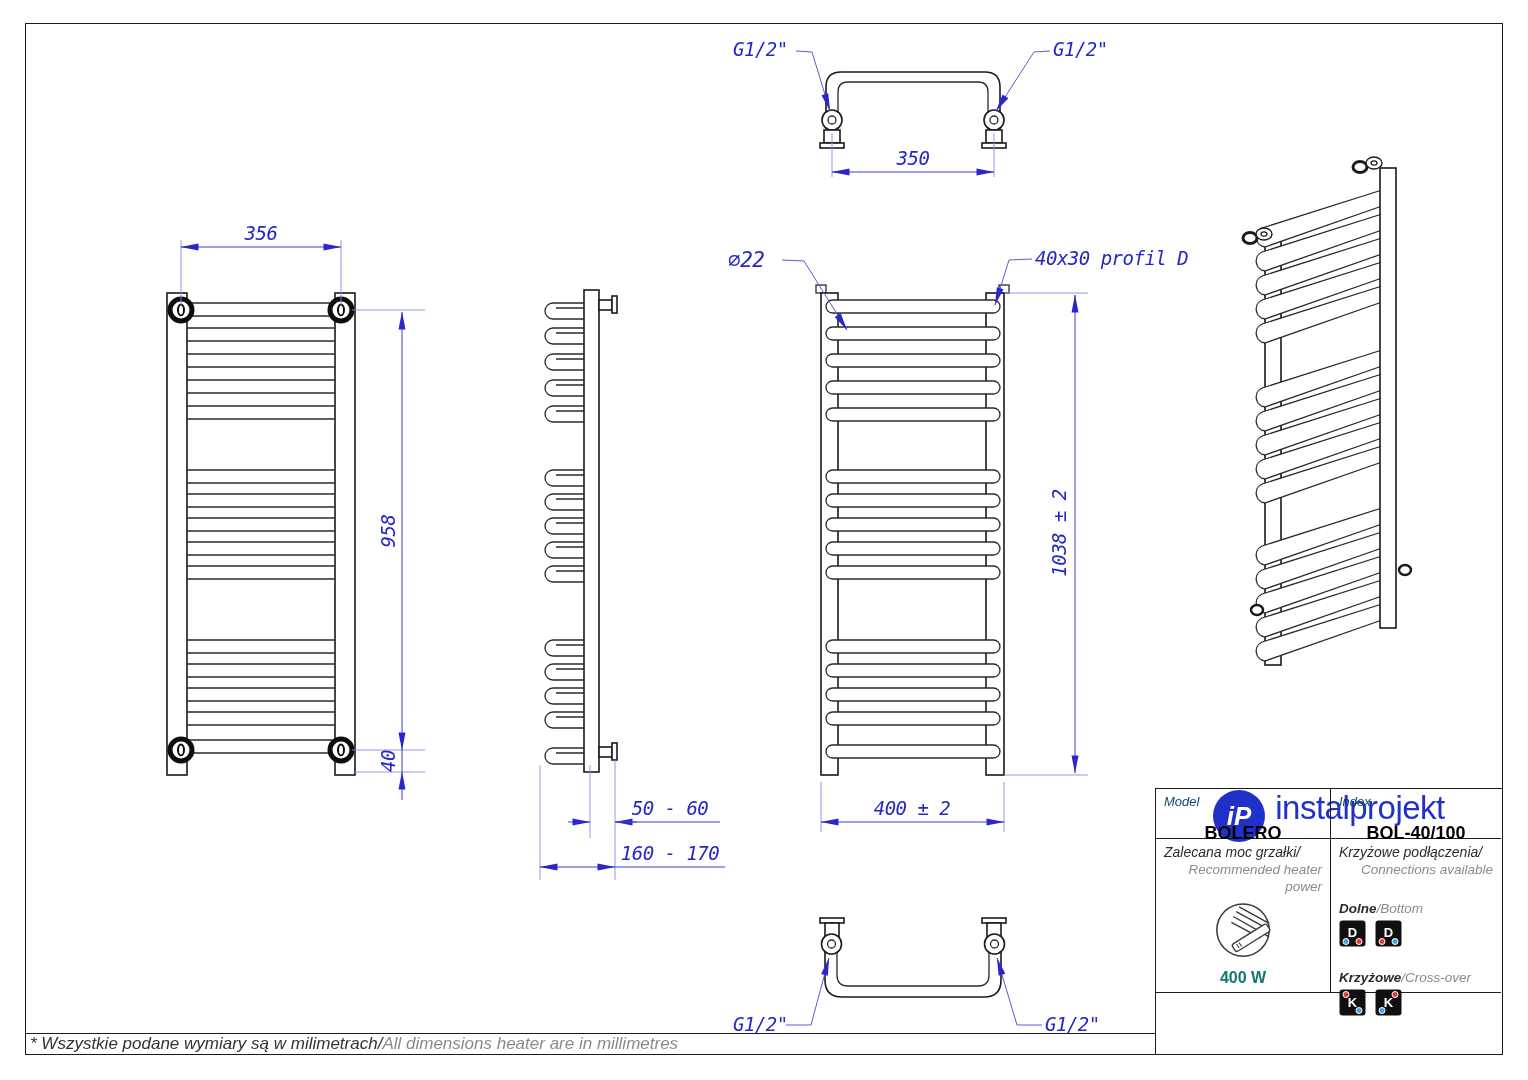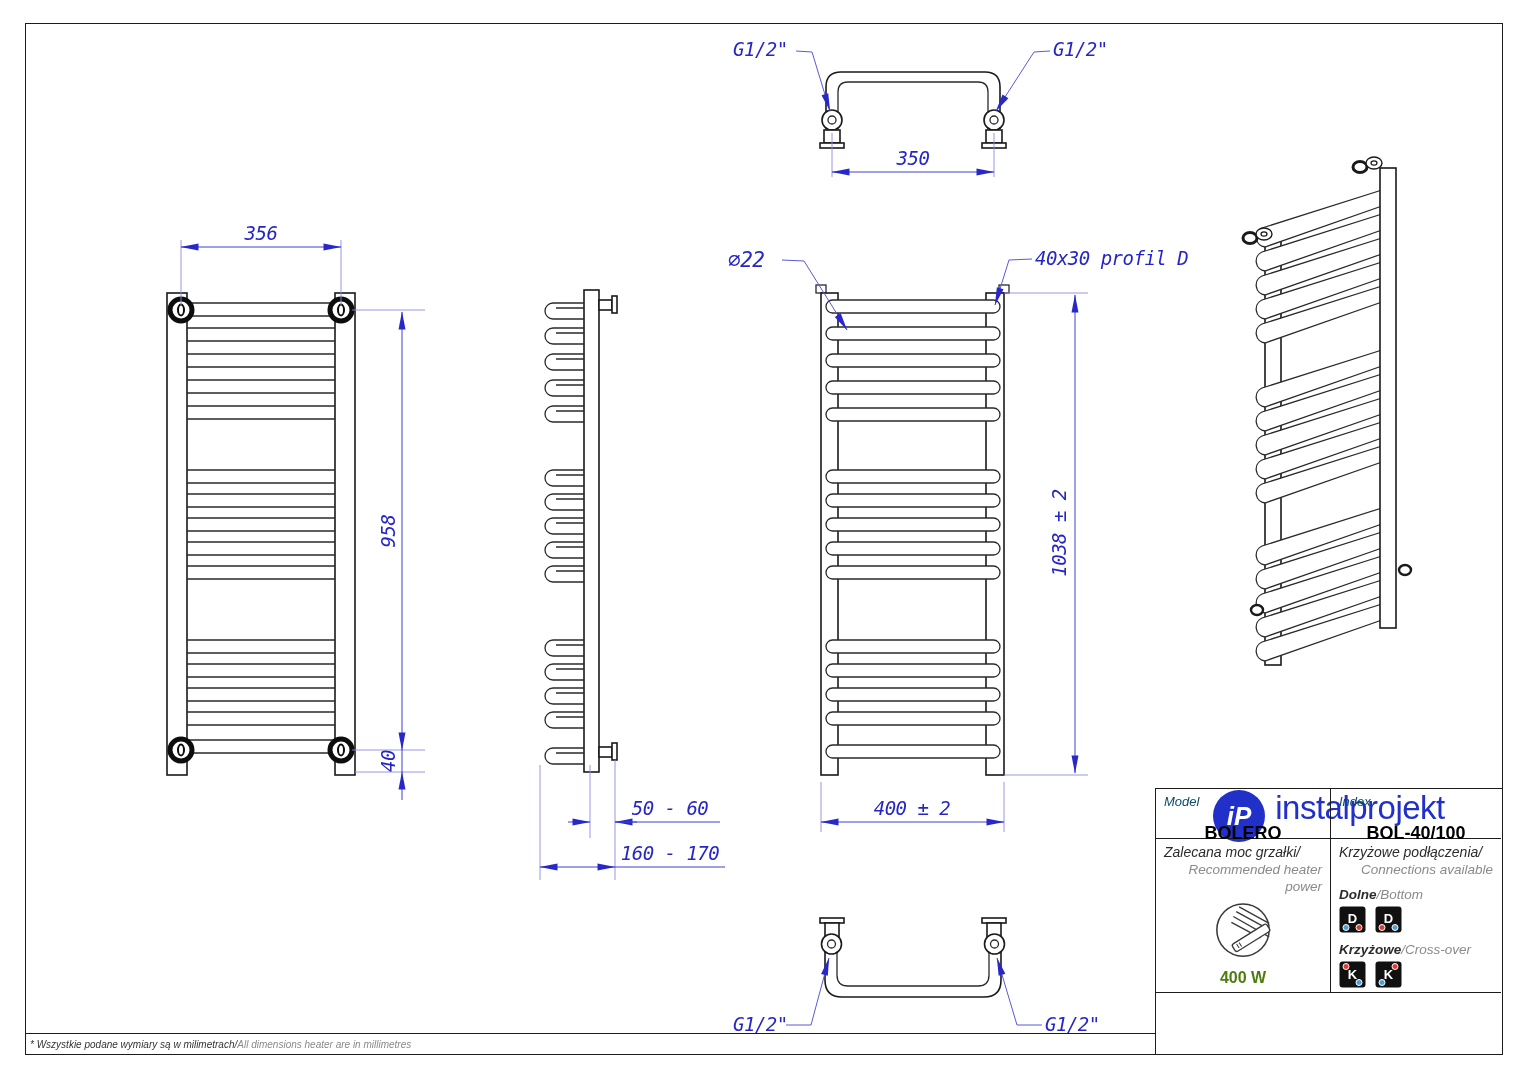--- a/index.html
+++ b/index.html
@@ -24,30 +24,30 @@
   .cell{position:absolute;box-sizing:border-box;padding:5px 8px;}
   .c-model{left:0;top:0;width:175px;height:50px;border-right:1.4px solid #1c1c1c;border-bottom:1.4px solid #1c1c1c;}
   .c-index{left:175px;top:0;width:170px;height:50px;border-bottom:1.4px solid #1c1c1c;}
   .c-power{left:0;top:50px;width:175px;height:154px;border-right:1.4px solid #1c1c1c;border-bottom:1.4px solid #1c1c1c;text-align:center;}
   .c-conn {left:175px;top:50px;width:170px;height:154px;border-bottom:1.4px solid #1c1c1c;}
   .c-logo {left:0;top:204px;width:345px;height:61px;display:flex;align-items:flex-start;justify-content:center;gap:9px;}
   .lbl{font-style:italic;font-size:13px;color:#0c4a6e;text-align:left;}
   .val{font-weight:bold;font-size:18px;color:#000;text-align:center;margin-top:14px;}
   .pl {font-style:italic;font-size:14px;color:#2b2b2b;text-align:left;line-height:17px;}
   .en {font-style:italic;font-size:13.5px;color:#8a8a8a;text-align:right;line-height:17px;}
-  .subrow{font-style:italic;font-size:13.5px;margin-top:9px;text-align:left;}
+  .subrow{font-style:italic;font-size:13.5px;margin-top:23px;text-align:left;}
   .subrow .pl-b{color:#2b2b2b;font-weight:bold;}
   .subrow .en-g{color:#8a8a8a;}
   .iconrow{display:flex;gap:9px;margin-top:4px;}
-  .pw{font-weight:bold;font-size:16px;color:#4d7c0f;margin-top:2px;}
+  .pw{font-weight:bold;font-size:16px;color:#0f766e;margin-top:2px;}
   .brand{font-weight:normal;font-size:33px;color:#2130c8;letter-spacing:-0.5px;
          font-family:"Liberation Sans",sans-serif;}
   .footnote{position:absolute;left:25px;top:1033px;width:1130px;height:21px;
             border-top:1.5px solid #1c1c1c;display:flex;align-items:center;
-            font-size:10px;font-style:italic;padding-left:5px;box-sizing:border-box;}
+            font-size:17px;font-style:italic;padding-left:5px;box-sizing:border-box;}
   .fn-pl{color:#333;}
   .fn-en{color:#8a8a8a;}
 </style>
 </head>
 <body>
 
 <div class="page">
 
   <svg width="0" height="0" style="position:absolute">
       <defs>

